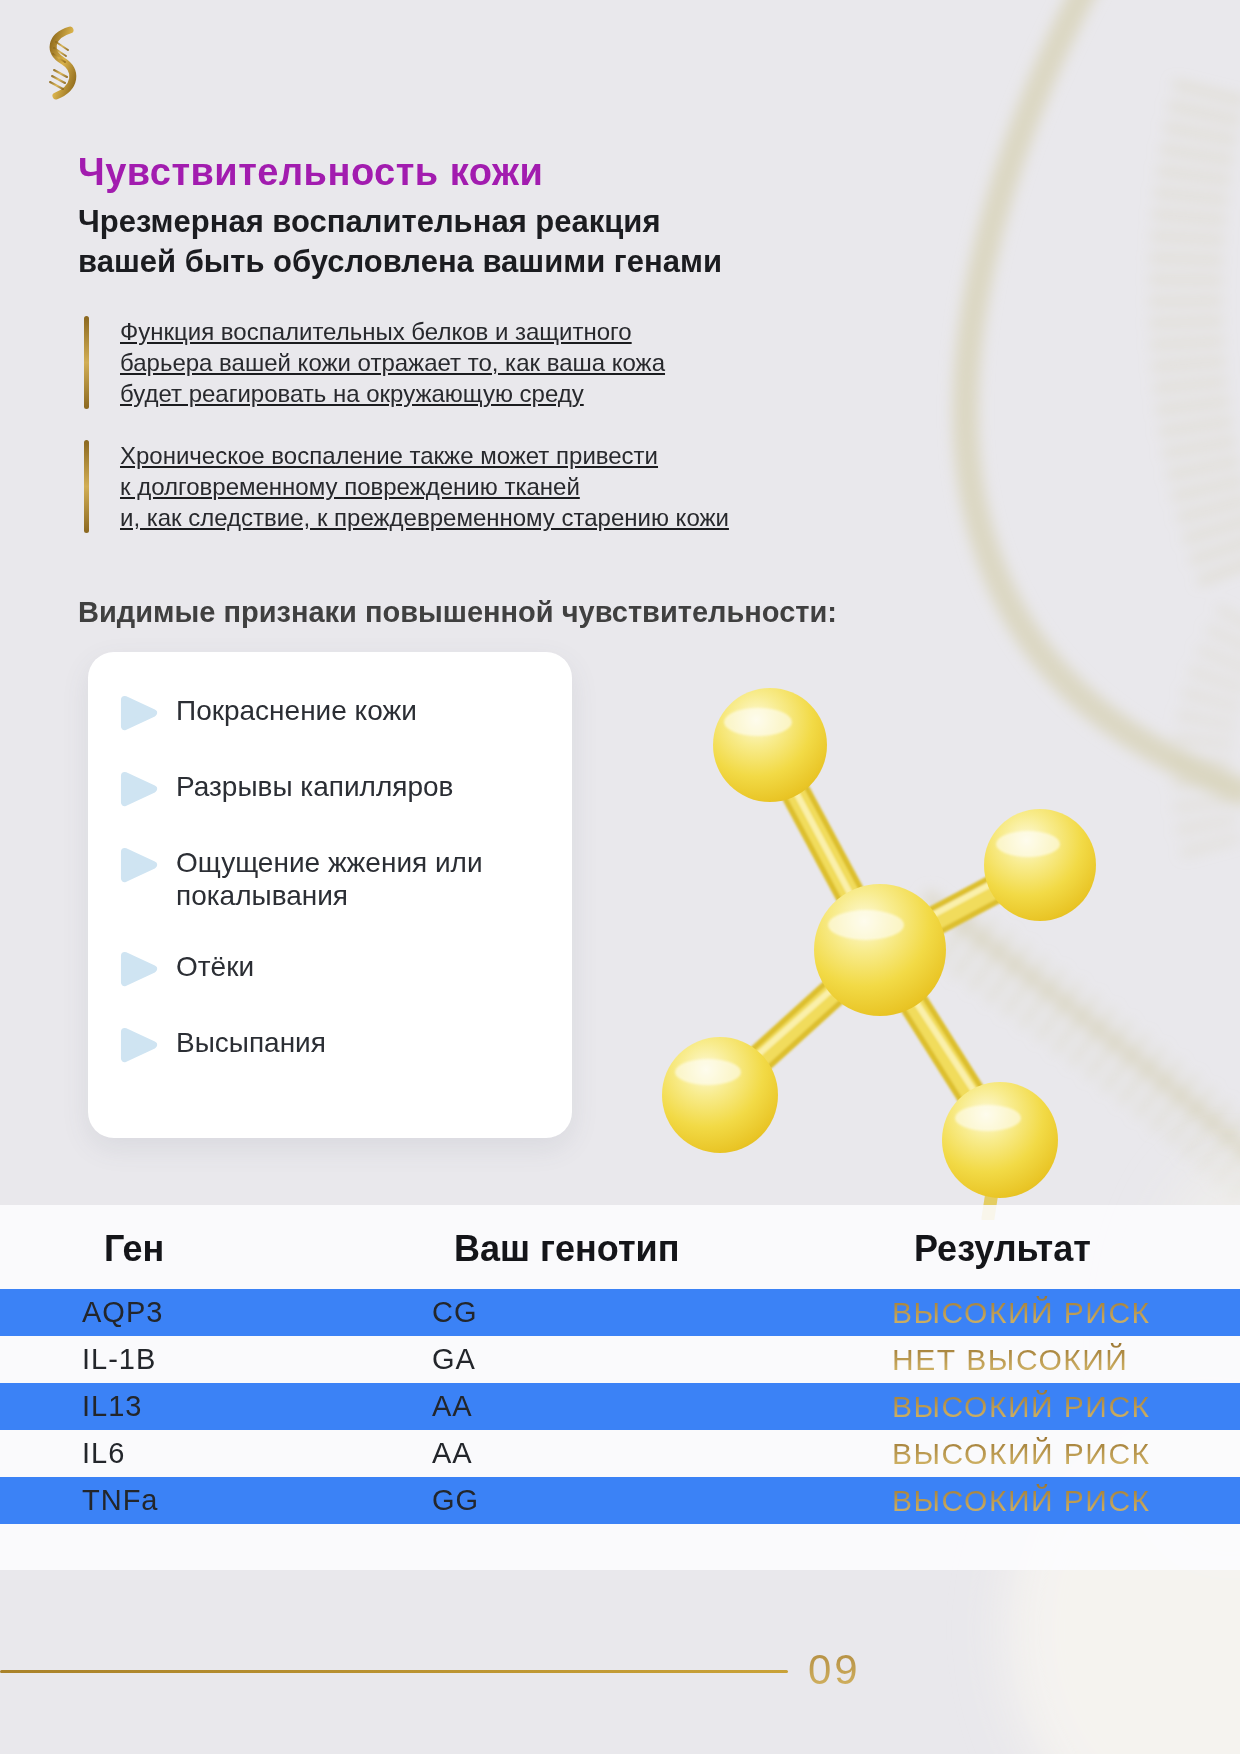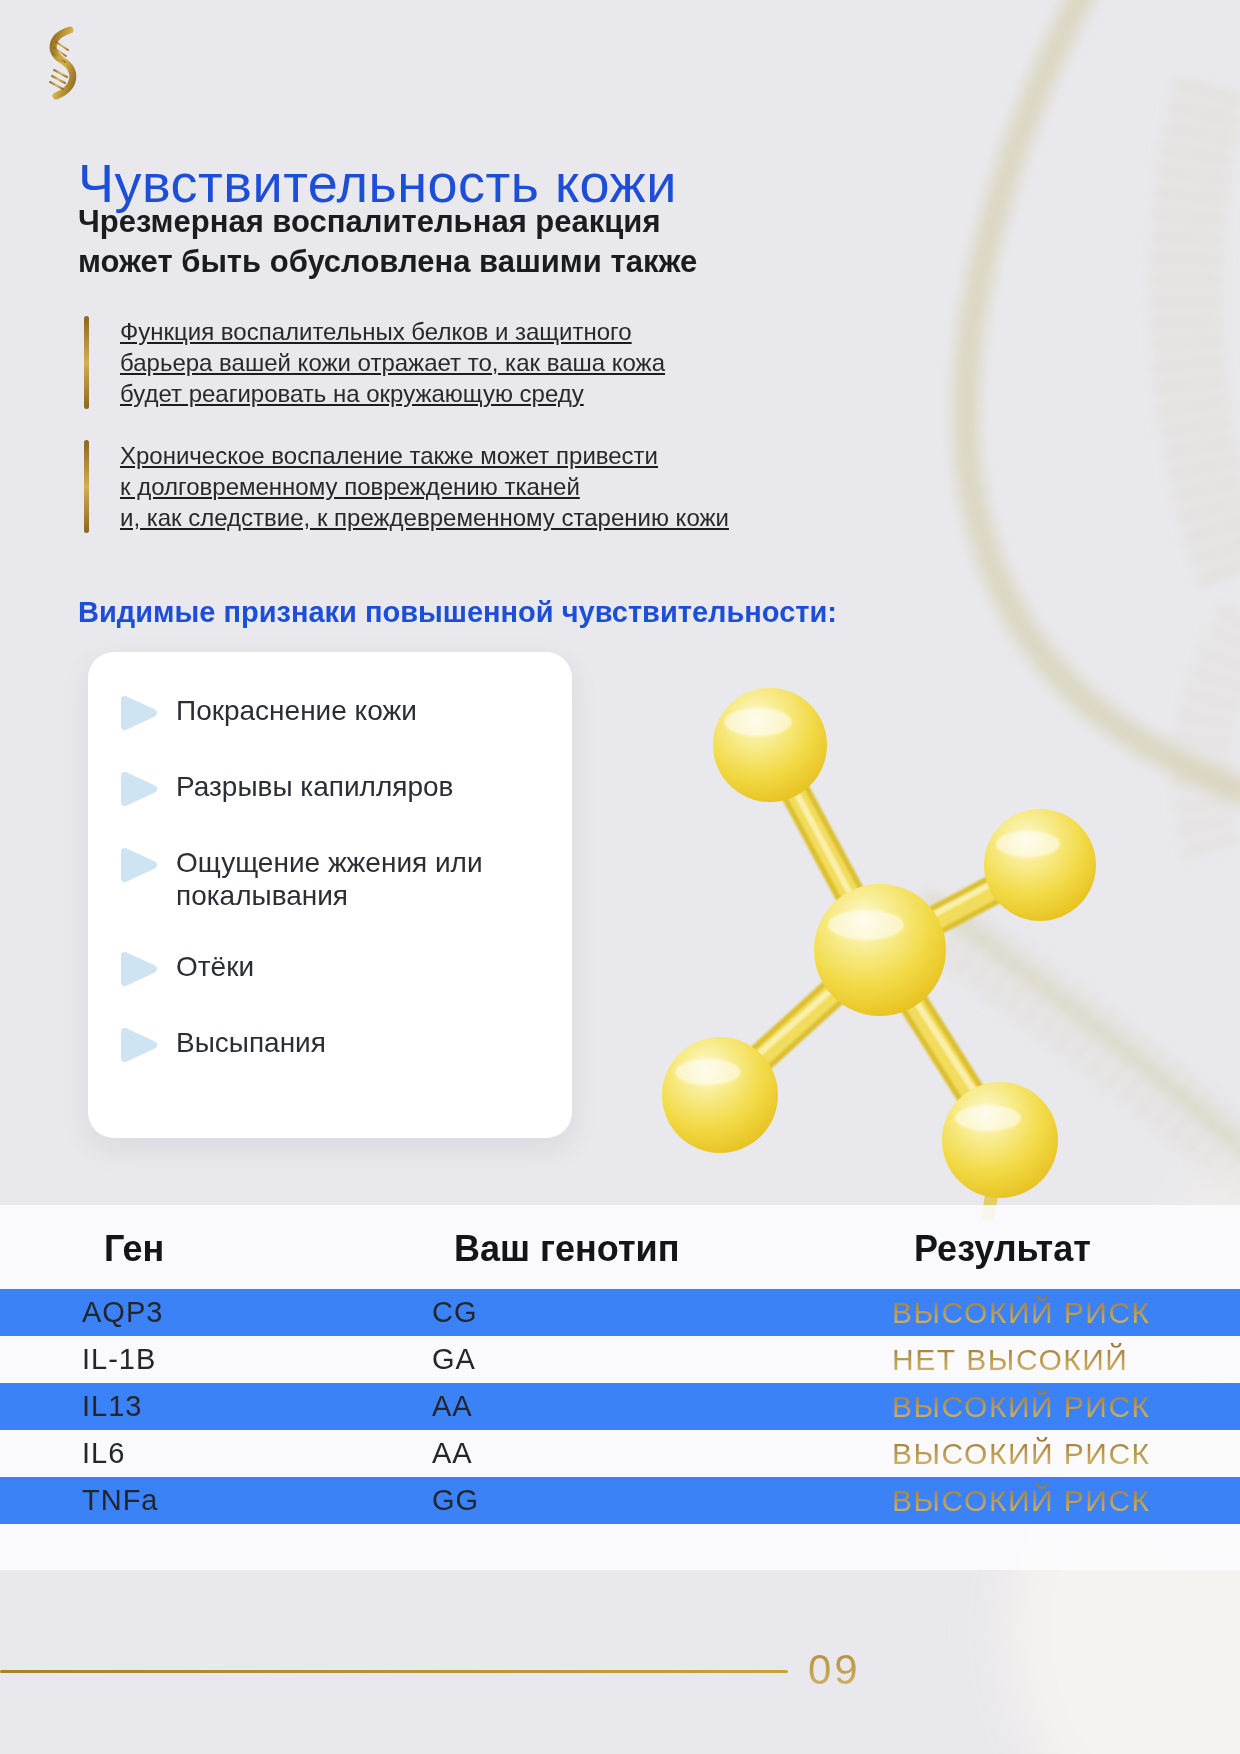--- a/index.html
+++ b/index.html
@@ -9,39 +9,39 @@
     font-family:"Liberation Sans","DejaVu Sans",sans-serif;
     color:#1b1c1f;
   }
   .bg-art{position:absolute;inset:0;z-index:0;pointer-events:none;}
   .molecule{position:absolute;left:600px;top:620px;z-index:1;pointer-events:none;}
 
   .logo{position:absolute;left:36px;top:24px;width:50px;height:80px;z-index:2;}
 
   .title{
     position:absolute;left:78px;top:118px;z-index:2;
-    font-size:54px;font-weight:400;letter-spacing:.5px;color:#1d4ed8;line-height:58px;
+    font-size:38px;font-weight:700;letter-spacing:.5px;color:#a21caf;line-height:58px;
   }
   .subtitle{
     position:absolute;left:78px;top:202px;z-index:2;
     font-size:31px;font-weight:700;color:#1b1c20;line-height:40px;
   }
 
   .quote{position:absolute;left:84px;z-index:2;display:flex;text-decoration:underline;}
   .quote .bar{
     width:5px;border-radius:3px;margin-right:31px;
     background:linear-gradient(180deg,#8a671f 0%,#d2ae55 50%,#8a671f 100%);
   }
   .quote .q-text{font-size:24px;line-height:31px;color:#28292d;font-weight:400;}
   .quote1{top:316px;}
   .quote2{top:440px;}
 
   .signs-heading{
     position:absolute;left:78px;top:596px;z-index:2;
-    font-size:29px;font-weight:800;color:#1d4ed8;
+    font-size:29px;font-weight:800;color:#404040;
   }
 
   .card{
     position:absolute;left:88px;top:652px;width:484px;height:486px;z-index:2;
     background:#ffffff;border-radius:26px;
     box-shadow:0 10px 28px rgba(80,90,110,.10);
   }
   .card ul{list-style:none;margin:0;padding:42px 24px 0 30px;}
   .card li{display:flex;align-items:flex-start;margin-bottom:38px;}
   .tri{width:42px;height:38px;flex:0 0 42px;margin-top:0;}
@@ -129,21 +129,21 @@
         <path d="M18 46 L31 53"></path>
           <path d="M16 52 L29 59"></path>
           <path d="M14 58 L27 65"></path>
       </g>
     </g>
   </svg>
 
   <h1 class="title">Чувствительность кожи</h1>
   <div class="subtitle">
     <div>Чрезмерная воспалительная реакция</div>
-    <div>может быть обусловлена вашими также</div>
+    <div>вашей быть обусловлена вашими генами</div>
   </div>
 
   <div class="quote quote1">
     <div class="bar"></div>
     <div class="q-text">
       <div>Функция воспалительных белков и защитного</div>
       <div>барьера вашей кожи отражает то, как ваша кожа</div>
       <div>будет реагировать на окружающую среду</div>
     </div>
   </div>

